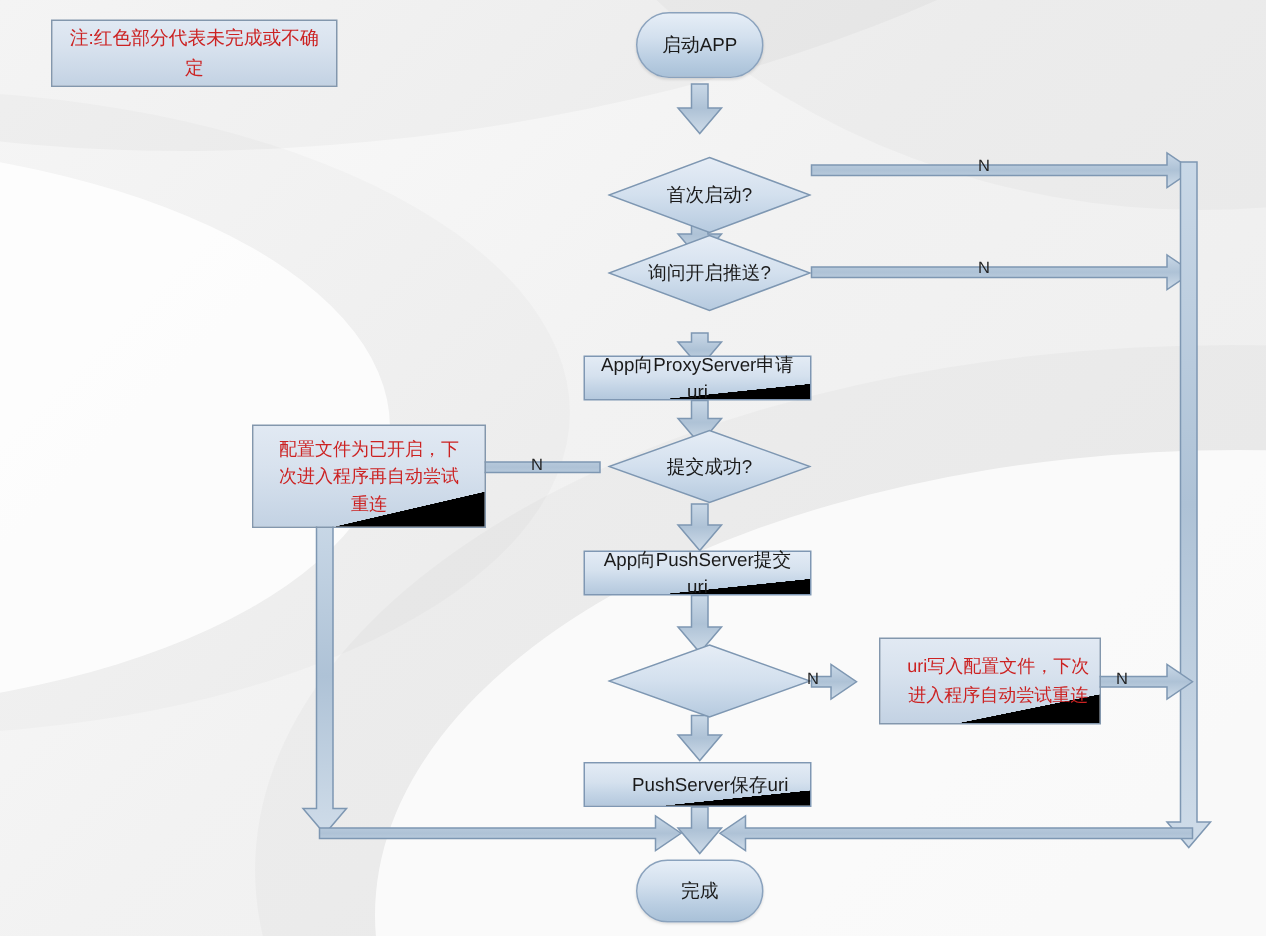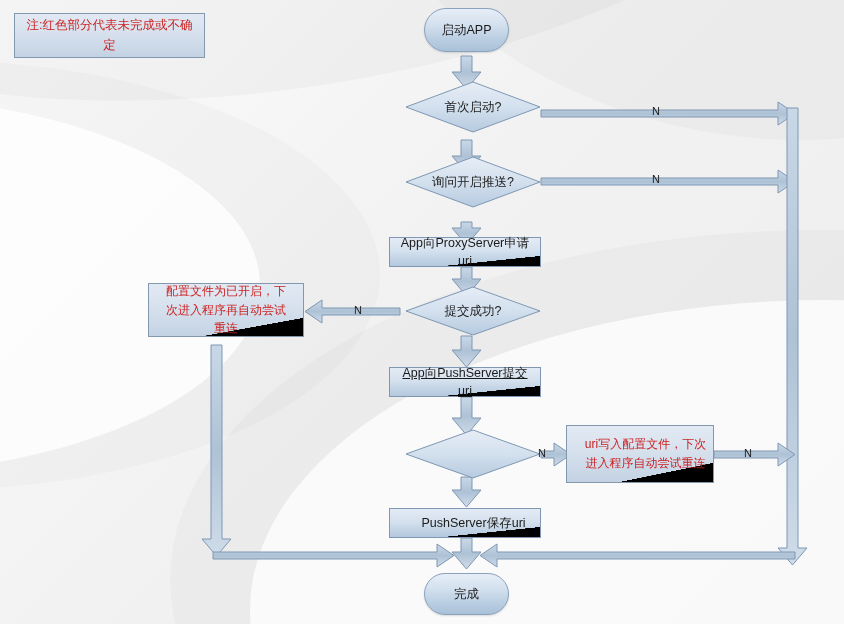--- a/index.html
+++ b/index.html
@@ -42,21 +42,21 @@
   }
   
   .process{
     border:1px solid #7f97b3;
     background:linear-gradient(to bottom,#e3ebf5 0%,#d5e1ee 45%,#c2d3e5 75%,#b4c8dd 100%);
   }
   
   .notebox{
     border:1px solid #8397ad;
     background:linear-gradient(to bottom,#e1e9f3 0%,#d8e2ee 40%,#ccd9e8 75%,#c3d2e3 100%);
-    color:#cc2222;font-size:12px;line-height:1.55;
+    color:#cc2222;font-size:12px;line-height:1.55;margin-left:20px;
   }
   .notebox .node-inner{color:#cc2222;}
   .note-top .node-inner{font-size:12.5px;}
 
   
   .decision{}
   .decision svg{position:absolute;left:0;top:0;}
   .decision .dlabel{position:relative;z-index:3;width:100%;text-align:center;font-size:12.5px;color:#1a1a1a;}
 
   
@@ -139,21 +139,21 @@
   <div class="edge-label" style="left:744px;top:447px;">N</div>
 
   <div class="node notebox note-top" style="left:14px;top:13px;width:191px;height:45px;">
     <div class="node-inner">注:红色部分代表未完成或不确定</div>
   </div>
 
   <div class="node terminator" style="left:424px;top:8px;width:85px;height:44px;">
     <div class="node-inner">启动APP</div>
   </div>
 
-  <div class="node decision" style="left:405px;top:81px;width:136px;height:52px;align-items:center;">
+  <div class="node decision" style="left:405px;top:104px;width:136px;height:52px;align-items:center;">
     <svg width="136" height="52" viewBox="0 0 136 52" aria-hidden="true">
       <defs>
         <linearGradient id="dg1" x1="0" y1="0" x2="0" y2="1">
           <stop offset="0%" stop-color="#e6edf6"></stop>
             <stop offset="50%" stop-color="#d3e0ee"></stop>
           <stop offset="100%" stop-color="#b6cadf"></stop>
         </linearGradient>
       </defs>
       <polygon points="68,1 135,26 68,51 1,26" fill="url(#dg1)" stroke="#7e97b2" stroke-width="1"></polygon>
     </svg>
@@ -172,30 +172,30 @@
     <div class="node-inner">App向ProxyServer申请uri</div>
   </div>
 
   <div class="node decision" style="left:405px;top:286px;width:136px;height:50px;">
     <svg width="136" height="50" viewBox="0 0 136 50" aria-hidden="true">
       <polygon points="68,1 135,25 68,49 1,25" fill="url(#dg1)" stroke="#7e97b2" stroke-width="1"></polygon>
     </svg>
     <div class="dlabel">提交成功?</div>
   </div>
 
-  <div class="node notebox" style="left:148px;top:283px;width:156px;height:54px;">
+  <div class="node notebox" style="left:148px;top:283px;width:156px;height:69px;">
     <div class="shadow-tri"></div>
     <div class="node-inner">
       <div>配置文件为已开启，下</div>
       <div>次进入程序再自动尝试</div>
       <div>重连</div>
     </div>
   </div>
 
-  <div class="node process" style="left:389px;top:367px;width:152px;height:30px;text-decoration:underline;">
+  <div class="node process" style="left:389px;top:367px;width:152px;height:30px;">
     <div class="shadow-tri"></div>
     <div class="node-inner">App向PushServer提交uri</div>
   </div>
 
   <div class="node decision" style="left:405px;top:429px;width:136px;height:50px;">
     <svg width="136" height="50" viewBox="0 0 136 50" aria-hidden="true">
       <polygon points="68,1 135,25 68,49 1,25" fill="url(#dg1)" stroke="#7e97b2" stroke-width="1"></polygon>
     </svg>
   </div>
 

